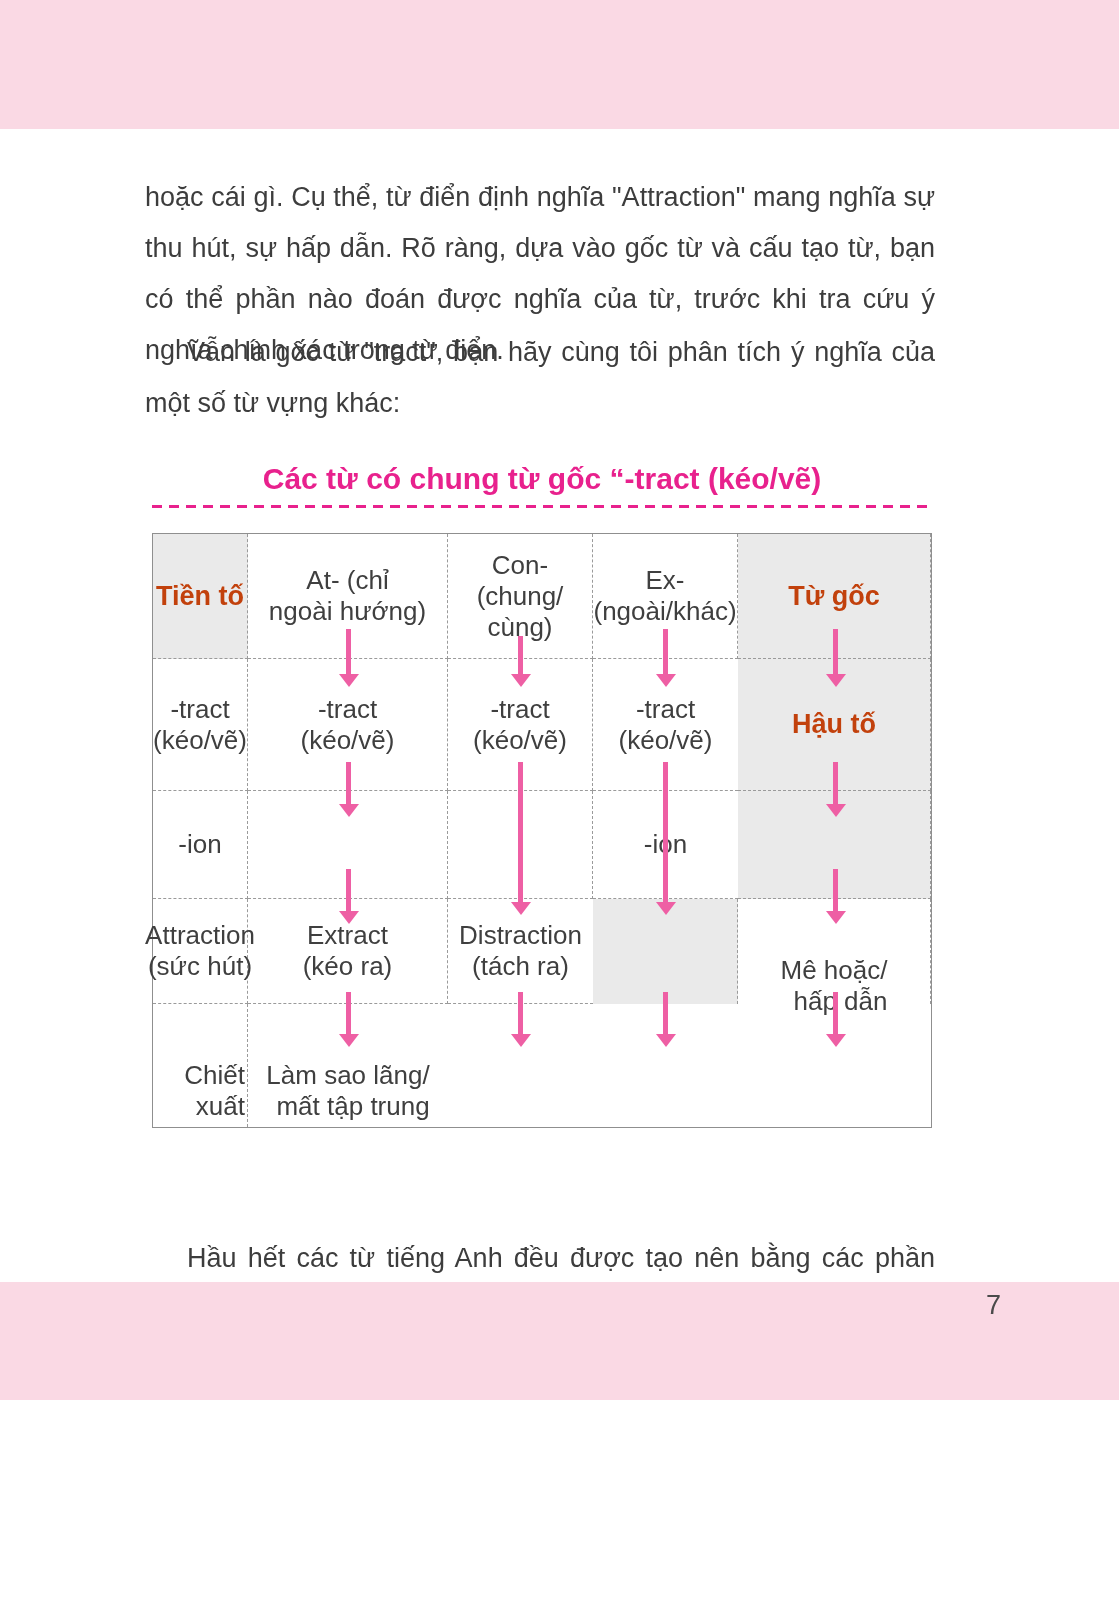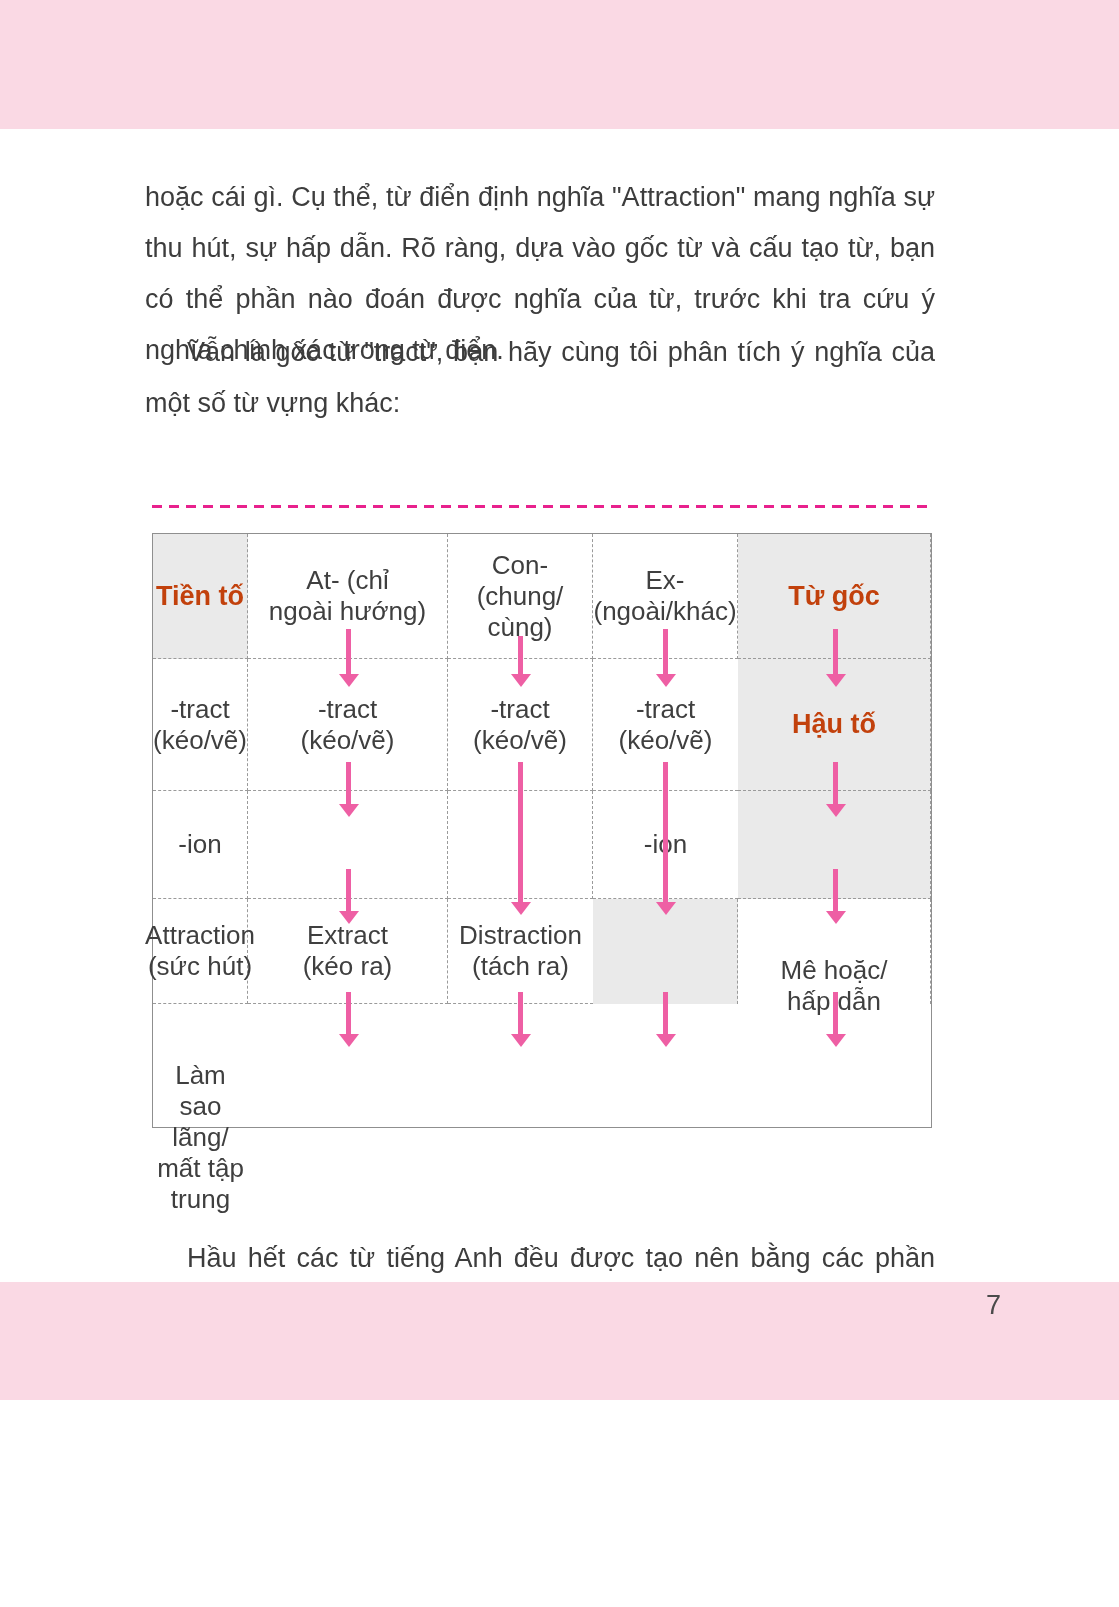--- a/index.html
+++ b/index.html
@@ -36,40 +36,41 @@
     grid-template-rows:125px 132px 108px 105px 1fr;
     border:1px solid #8f8f8f;box-sizing:border-box;background:#ffffff;
   }
   .cell{
     border-right:1px dashed #9a9a9a;border-bottom:1px dashed #9a9a9a;
     display:flex;flex-direction:column;justify-content:center;align-items:center;
     text-align:center;font-size:26px;line-height:31px;color:#3f3f3f;
     white-space:pre-line;box-sizing:border-box;padding:2px;
   }
   .cell.last-col{border-right:none;}
-  .cell.last-row{border-bottom:none;}
+  .cell.last-row{border-bottom:none;text-align:right;}
   .cell.label{background:#eaeaea;font-weight:bold;color:#c2410c;font-size:27px;}
   .cell.r5{justify-content:flex-start;padding-top:56px;}
   .arrow{position:absolute;width:5px;background:#ee5fa4;z-index:2;}
   .arrow::after{
     content:"";position:absolute;left:50%;bottom:-13px;transform:translateX(-50%);
     border-left:10px solid transparent;border-right:10px solid transparent;
     border-top:13px solid #ee5fa4;
   }
 </style>
 </head>
 <body>
 
 <div class="page">
 
   <div class="band top"></div>
 
   <p class="body-text p1">hoặc cái gì. Cụ thể, từ điển định nghĩa "Attraction" mang nghĩa sự thu hút, sự hấp dẫn. Rõ ràng, dựa vào gốc từ và cấu tạo từ, bạn có thể phần nào đoán được nghĩa của từ, trước khi tra cứu ý nghĩa chính xác trong từ điển.</p>
   <p class="body-text p2 indent">Vẫn là gốc từ "tract", bạn hãy cùng tôi phân tích ý nghĩa của một số từ vựng khác:</p>
 
+  <h2 class="table-title">Các từ có chung từ gốc “-tract (kéo/vẽ)</h2>
   <div class="dashed-rule"></div>
 
   <div class="roots-table">
 
     <div class="cell label r1">Tiền tố</div>
     <div class="cell r1">At- (chỉ
 ngoài hướng)</div>
     <div class="cell r1">Con-
 (chung/
 cùng)</div>
@@ -96,20 +97,21 @@
     <div class="cell r4">Attraction
 (sức hút)</div>
     <div class="cell r4">Extract
 (kéo ra)</div>
     <div class="cell r4 last-col">Distraction
 (tách ra)</div>
 
     <div class="cell label r5 last-row"></div>
     <div class="cell r5 last-row">Mê hoặc/
 hấp dẫn</div>
+    <div class="cell r5 last-row">Chiết xuất</div>
     <div class="cell r5 last-row last-col">Làm sao lãng/
 mất tập trung</div>
 
     <div class="arrow" style="left:193px;top:95px;height:45px;"></div>
     <div class="arrow" style="left:365px;top:102px;height:38px;"></div>
     <div class="arrow" style="left:510px;top:95px;height:45px;"></div>
     <div class="arrow" style="left:680px;top:95px;height:45px;"></div>
 
     <div class="arrow" style="left:193px;top:228px;height:42px;"></div>
     <div class="arrow" style="left:365px;top:228px;height:140px;"></div>

